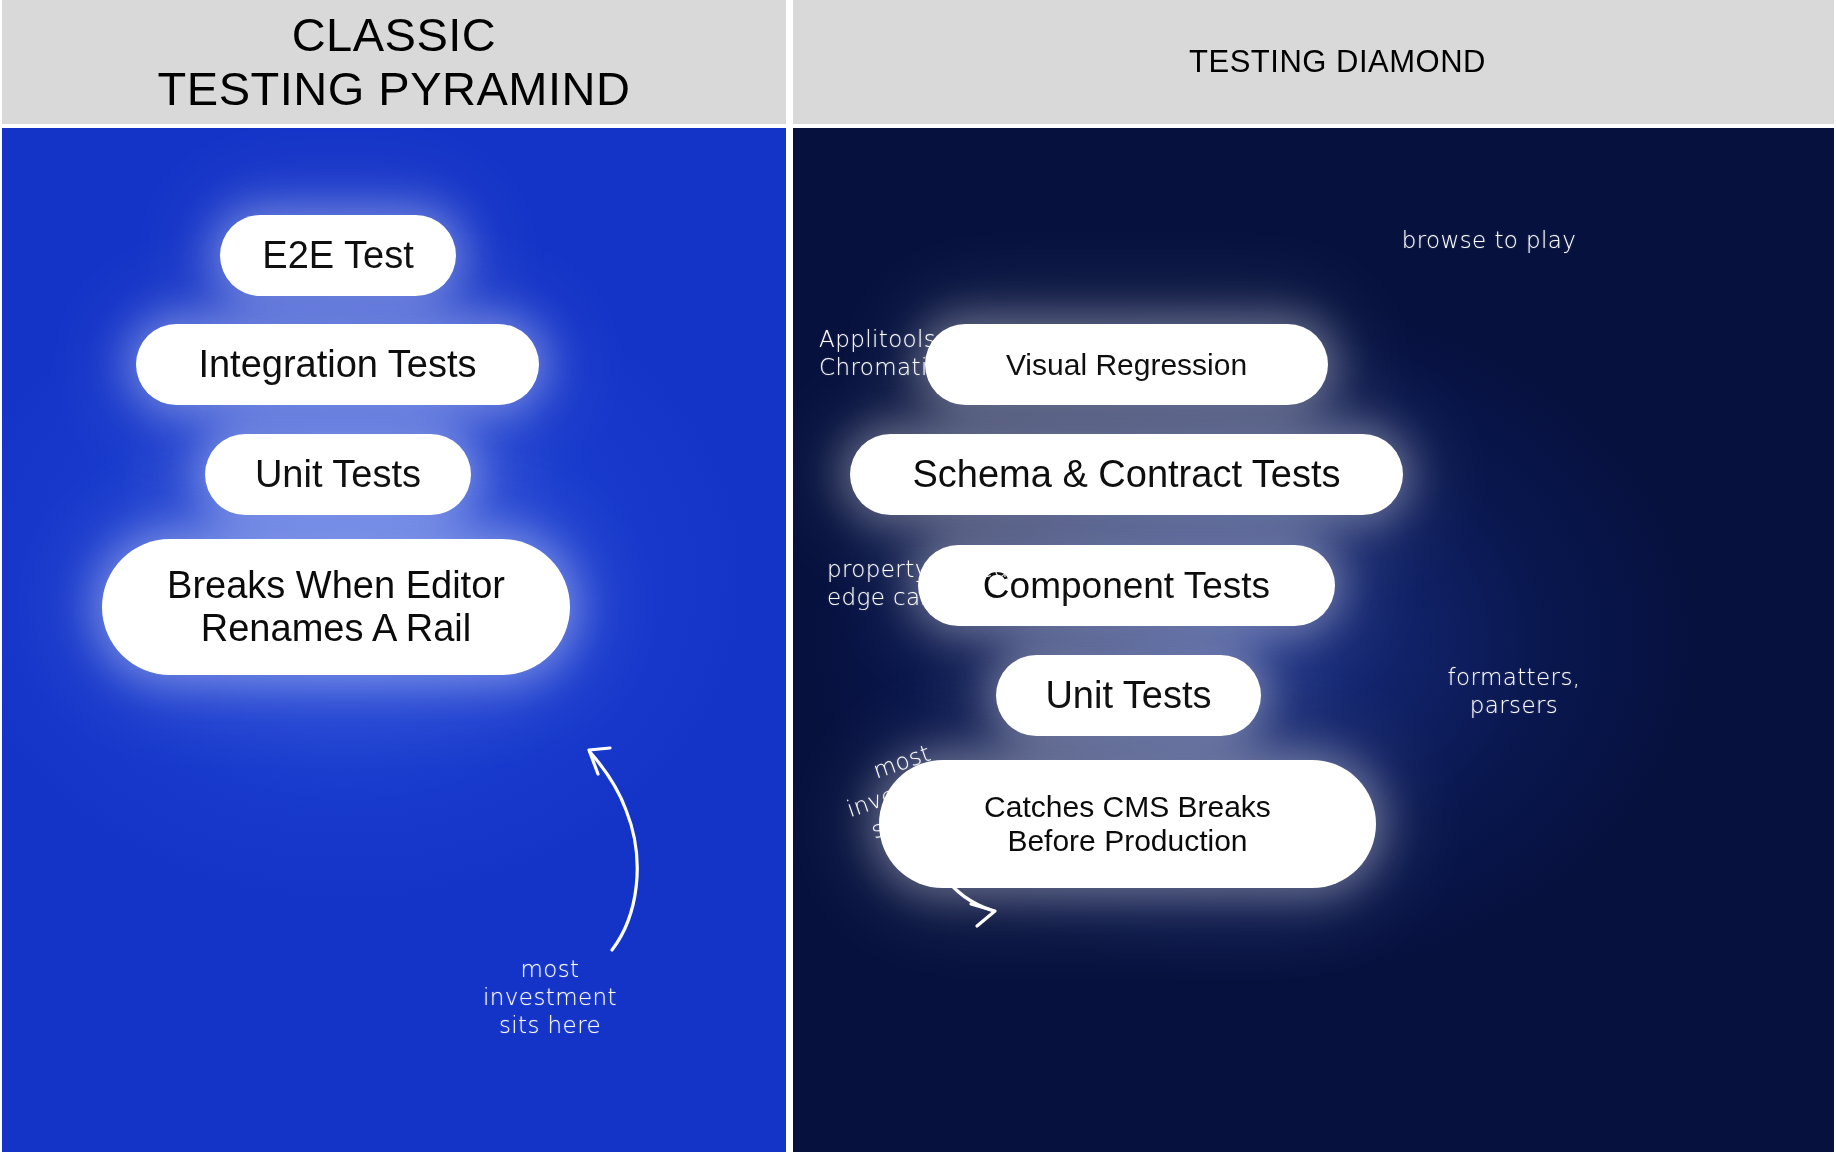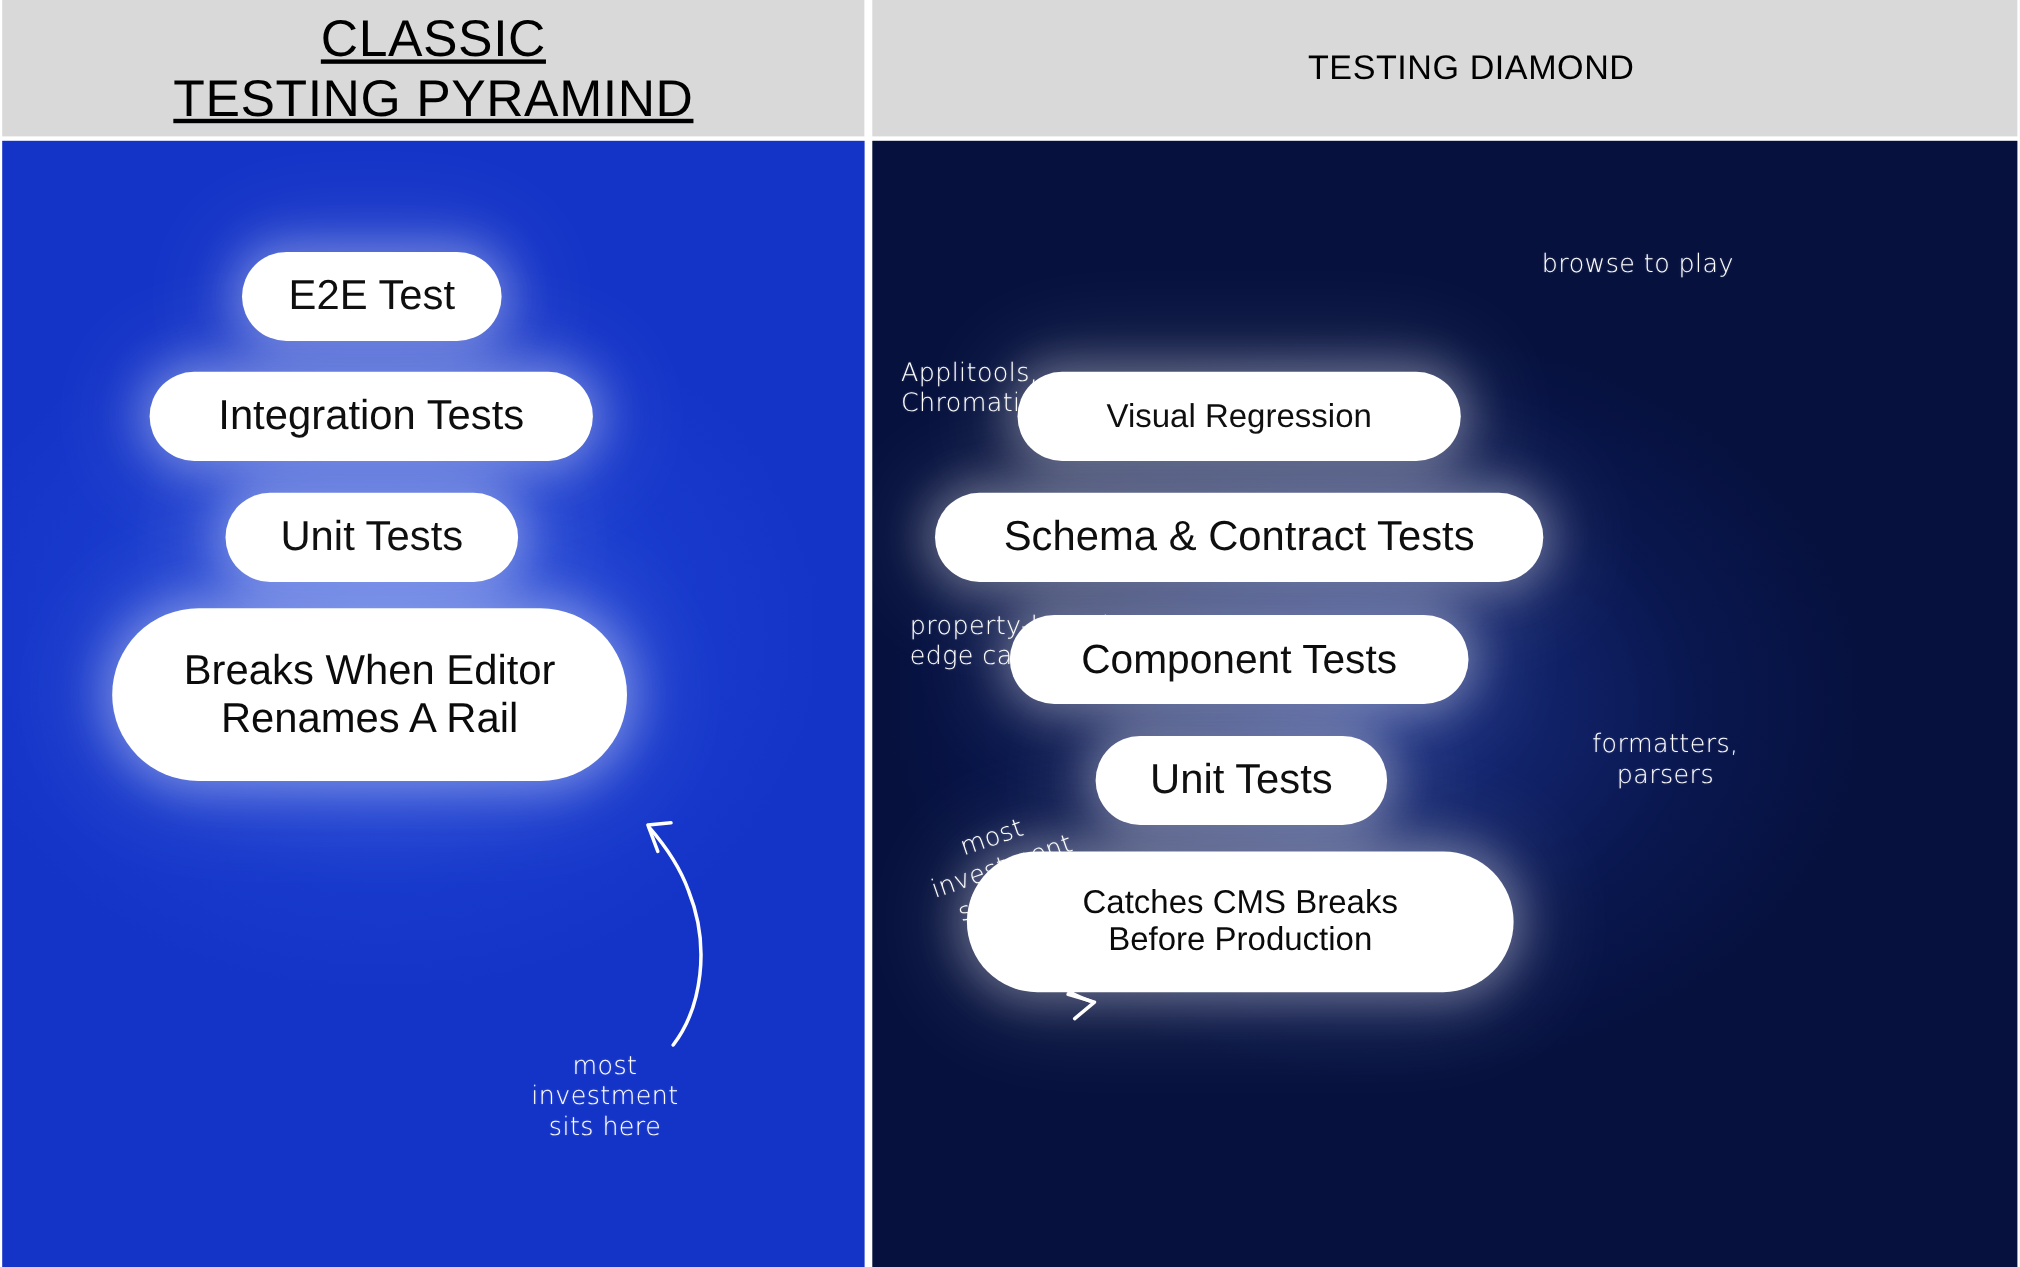--- a/index.html
+++ b/index.html
@@ -41,21 +41,21 @@
   .header-cell.right { flex: 1 1 auto; margin-right: 2px; }
 
   .header-title {
     font-family: "Liberation Sans", sans-serif;
     font-weight: 400;
     color: #000000;
     letter-spacing: 0.5px;
     line-height: 1.14;
     white-space: pre-line;
   }
-  .header-cell.left  .header-title { font-size: 47px; text-decoration: underline; }
+  .header-cell.left  .header-title { font-size: 47px; }
   .header-cell.right .header-title { font-size: 31px; margin-left: 48px; }
 
   .header-sep { height: 4px; background: #ffffff; width: 100%; flex: 0 0 4px; }
 
   
   .panels {
     position: relative;
     display: flex;
     width: 100%;
     flex: 1 1 auto;
@@ -92,28 +92,27 @@
     color: #0b0b0b;
     text-align: center;
     line-height: 1.12;
     white-space: pre-line;
     font-family: "Liberation Sans", sans-serif;
     font-weight: 400;
     box-shadow: 0 0 38px 10px rgba(255,255,255,0.30),
                 0 0 90px 24px rgba(255,255,255,0.13);
     box-sizing: border-box;
     padding: 0 26px;
-    margin-top: 14px;
   }
 
   
   .pill.l1 { left: 218px; top: 87px;  width: 236px; height: 81px;  font-size: 38px; }
   .pill.l2 { left: 134px; top: 196px; width: 403px; height: 81px;  font-size: 38px; }
   .pill.l3 { left: 203px; top: 306px; width: 266px; height: 81px;  font-size: 38px; }
-  .pill.l4 { left: 100px; top: 411px; width: 468px; height: 157px; font-size: 38px; }
+  .pill.l4 { left: 100px; top: 411px; width: 468px; height: 136px; font-size: 38px; }
 
   
   .pill.r1 { left: 197px; top: 86px;  width: 273px; height: 81px;  font-size: 38px; }
   .pill.r2 { left: 132px; top: 196px; width: 403px; height: 81px;  font-size: 30px; text-align: right; }
   .pill.r3 { left: 57px;  top: 306px; width: 553px; height: 81px;  font-size: 38px; }
   .pill.r4 { left: 125px; top: 417px; width: 417px; height: 81px;  font-size: 37px; }
   .pill.r5 { left: 203px; top: 527px; width: 265px; height: 81px;  font-size: 38px; }
   .pill.r6 { left: 86px;  top: 632px; width: 497px; height: 128px; font-size: 30px; }
 
   

